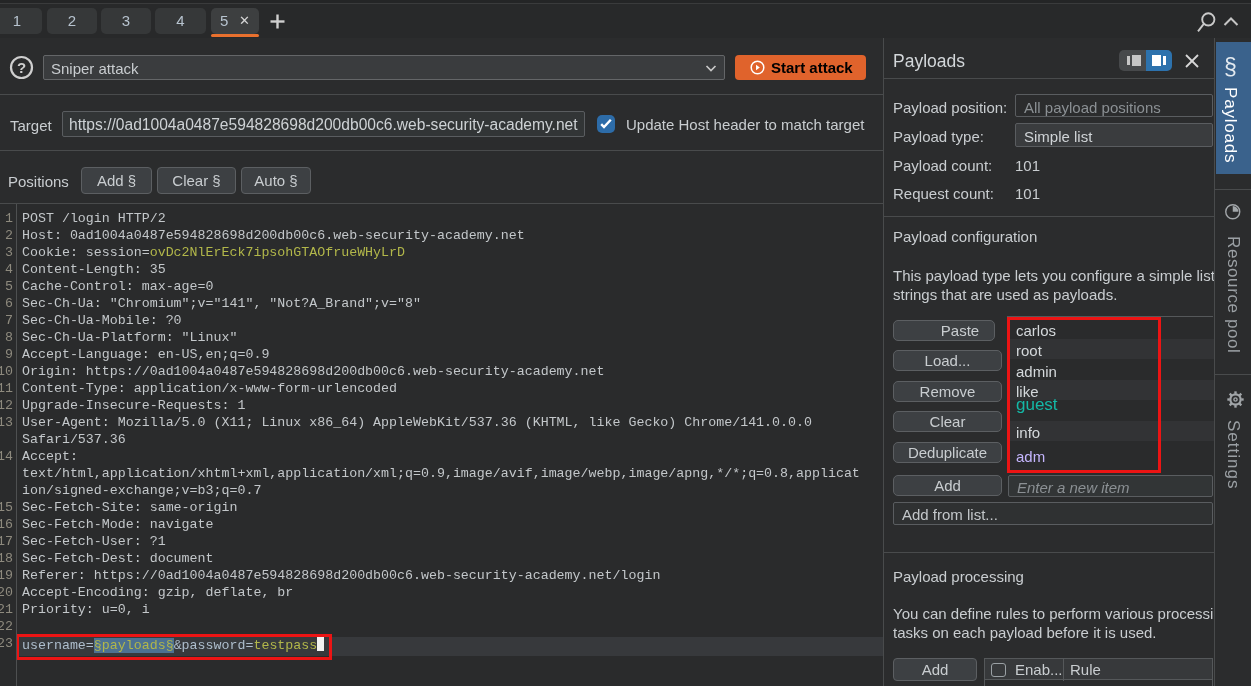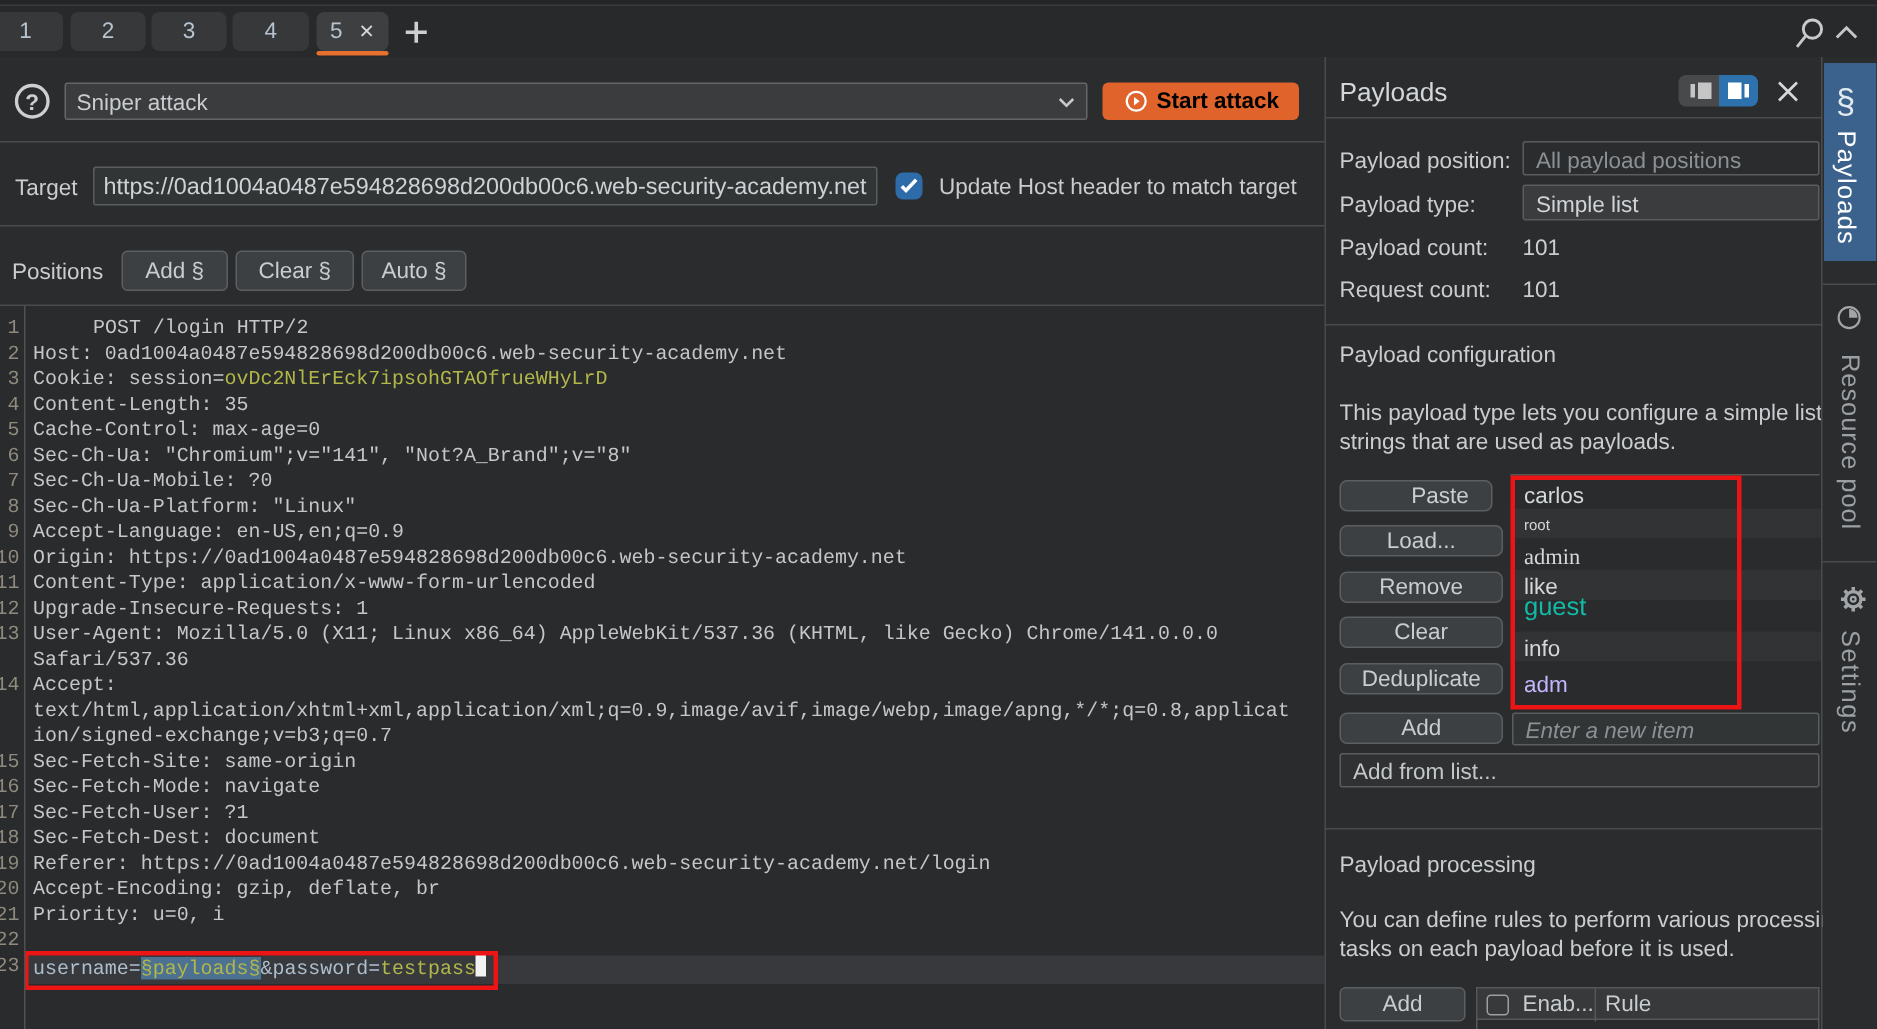--- a/index.html
+++ b/index.html
@@ -94,21 +94,21 @@
   <div class="hline" style="left:0;top:150px;width:883px;"></div>
 
   <div class="abs" style="left:8px;top:173px;font-size:15px;color:#c9cdd0;">Positions</div>
   <div class="btn" style="left:81px;top:167px;width:71px;height:27px;font-size:15px;line-height:25px;">Add §</div>
   <div class="btn" style="left:157px;top:167px;width:79px;height:27px;font-size:15px;line-height:25px;">Clear §</div>
   <div class="btn" style="left:241px;top:167px;width:70px;height:27px;font-size:15px;line-height:25px;">Auto §</div>
 
   <div class="hline" style="left:0;top:203px;width:883px;"></div>
   <div id="editor">
       <div class="ln" style="top:7px;left:0px;">1</div>
-      <div class="cl" style="top:7px;margin-left:40px;">POST /login HTTP/2</div>
+      <div class="cl" style="top:7px;">POST /login HTTP/2</div>
       <div class="ln" style="top:24px;left:0px;">2</div>
       <div class="cl" style="top:24px;">Host: 0ad1004a0487e594828698d200db00c6.web-security-academy.net</div>
       <div class="ln" style="top:41px;left:0px;">3</div>
       <div class="cl" style="top:41px;">Cookie: session=<span class="ol">ovDc2NlErEck7ipsohGTAOfrueWHyLrD</span></div>
       <div class="ln" style="top:58px;left:0px;">4</div>
       <div class="cl" style="top:58px;">Content-Length: 35</div>
       <div class="ln" style="top:75px;left:0px;">5</div>
       <div class="cl" style="top:75px;">Cache-Control: max-age=0</div>
       <div class="ln" style="top:92px;left:0px;">6</div>
       <div class="cl" style="top:92px;">Sec-Ch-Ua: "Chromium";v="141", "Not?A_Brand";v="8"</div>
@@ -197,22 +197,22 @@
 
   <div class="abs" style="left:1007px;top:316px;width:206px;height:159px;border-top:1px solid #55585a;background:#2a2b2c;">
     <div style="position:absolute;left:0;top:1.0px;width:207px;height:20.5px;background:#2a2b2c;"></div>
     <div style="position:absolute;left:0;top:21.5px;width:207px;height:20.5px;background:#323335;"></div>
     <div style="position:absolute;left:0;top:42.0px;width:207px;height:20.5px;background:#2a2b2c;"></div>
     <div style="position:absolute;left:0;top:62.5px;width:207px;height:20.5px;background:#323335;"></div>
     <div style="position:absolute;left:0;top:83.0px;width:207px;height:20.5px;background:#2a2b2c;"></div>
     <div style="position:absolute;left:0;top:103.5px;width:207px;height:20.5px;background:#323335;"></div>
     <div style="position:absolute;left:0;top:124.0px;width:207px;height:20.5px;background:#2a2b2c;"></div>
     <div style="position:absolute;left:9px;top:4.5px;width:190px;height:18px;color:#d4d8db;font-size:15px;line-height:18px;">carlos</div>
-    <div style="position:absolute;left:9px;top:25.0px;width:190px;height:18px;color:#d4d8db;font-size:10px;line-height:18px;">root</div>
-    <div style="position:absolute;left:9px;top:45.5px;width:190px;height:18px;color:#d4d8db;font-size:15px;line-height:18px;font-family:Liberation Serif, serif;">admin</div>
+    <div style="position:absolute;left:9px;top:25.0px;width:190px;height:18px;color:#d4d8db;font-size:15px;line-height:18px;">root</div>
+    <div style="position:absolute;left:9px;top:45.5px;width:190px;height:18px;color:#d4d8db;font-size:15px;line-height:18px;">admin</div>
     <div style="position:absolute;left:9px;top:66.0px;width:190px;height:18px;color:#d4d8db;font-size:15px;line-height:18px;">like</div>
     <div style="position:absolute;left:9px;top:79px;width:190px;height:18px;color:#14b8a6;font-size:17px;line-height:18px;">guest</div>
     <div style="position:absolute;left:9px;top:107.0px;width:190px;height:18px;color:#d4d8db;font-size:15px;line-height:18px;">info</div>
     <div style="position:absolute;left:9px;top:131px;width:190px;height:18px;color:#c4b5fd;font-size:15px;line-height:18px;">adm</div>
   </div>
 
   <div class="abs" style="left:1007px;top:316.5px;width:154px;height:156px;border:3.5px solid #ec1414;"></div>
 
   <div class="input" style="left:1008px;top:475px;width:205px;height:22px;">
     <span style="position:absolute;left:8px;top:3px;font-size:15px;font-style:italic;color:#8b9094;">Enter a new item</span>

